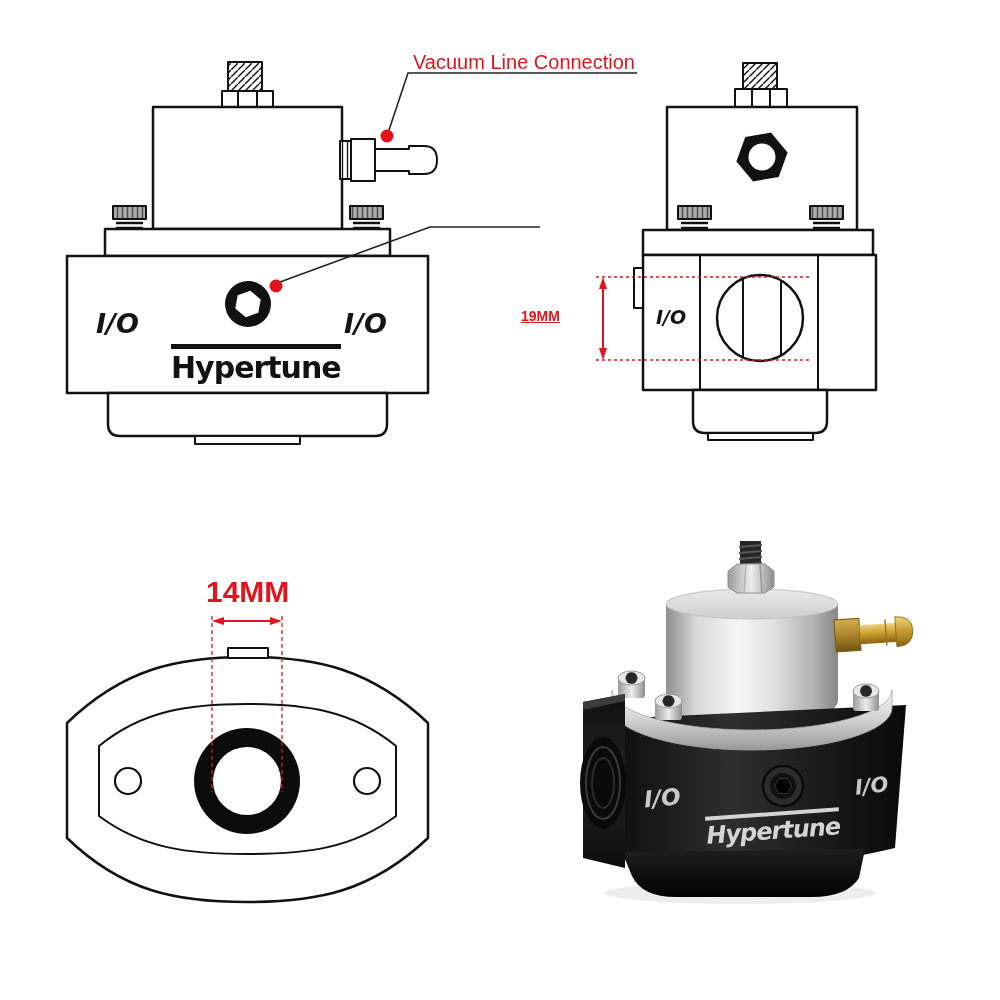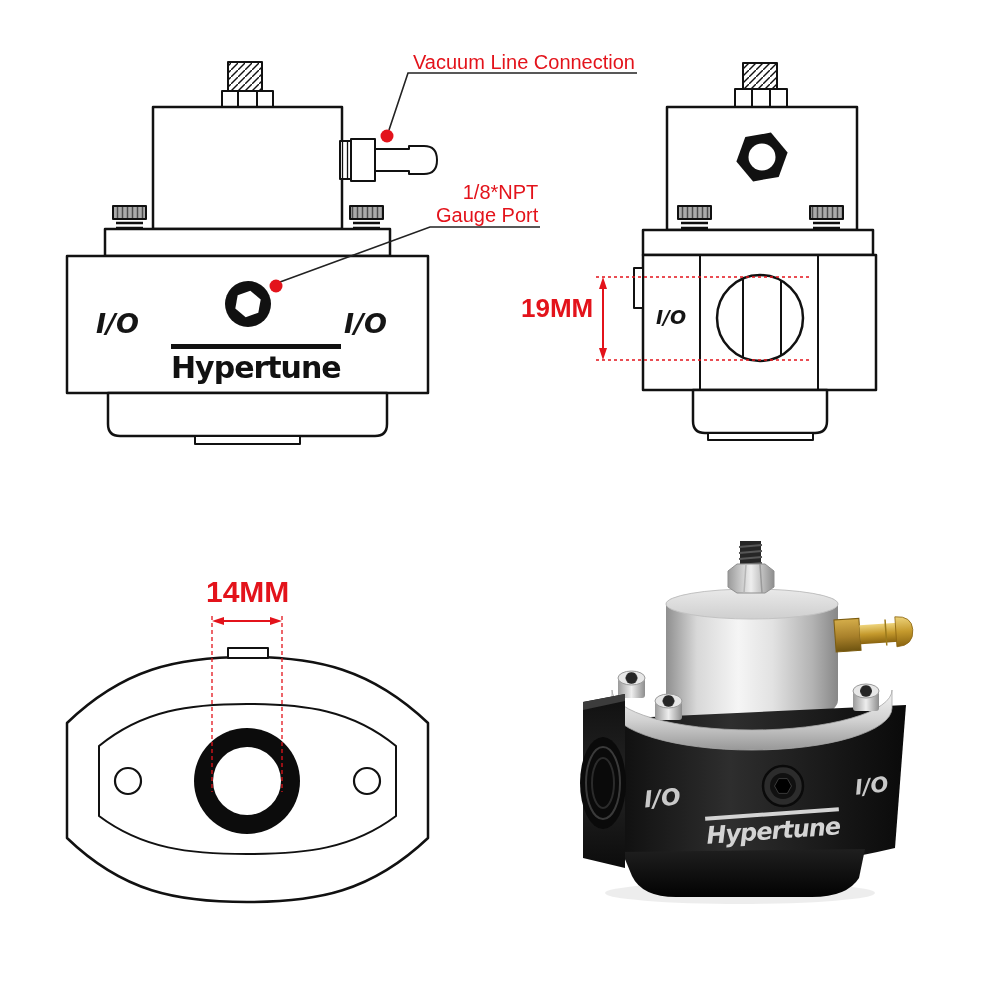--- a/index.html
+++ b/index.html
@@ -1,22 +1,22 @@
 <!DOCTYPE html>
 <html><head>
 <meta charset="utf-8">
 <style>
   html,body{margin:0;padding:0;background:#fff;}
   #stage{position:relative;width:1000px;height:1000px;background:#fff;overflow:hidden;
-         font-family:"Liberation Sans", sans-serif;text-align:right;}
+         font-family:"Liberation Sans", sans-serif;}
   #stage svg{position:absolute;left:0;top:0;}
   .overlay{position:absolute;white-space:nowrap;}
   .red-note{color:#e3131b;font-size:20px;font-weight:400;line-height:23px;}
   .red-dim{color:#e3131b;font-weight:bold;}
-  .dim19{left:521px;top:293px;font-size:26px;}
+  .dim19{left:521px;top:308px;font-size:14px;text-decoration:underline;}
   .dim14{left:206px;top:575px;font-size:30px;}
   .note-vacuum{left:413px;top:51px;}
   .note-gauge{left:436px;top:181px;}
   .io{font-family:"DejaVu Sans", sans-serif;font-weight:bold;font-style:italic;color:#151515;}
   .io-front{font-size:27px;}
   .io-fl{left:96px;top:308px;}
   .io-fr{left:344px;top:308px;}
   .io-side{left:656px;top:306px;font-size:19px;}
   .brand{font-family:"DejaVu Sans", sans-serif;font-weight:800;letter-spacing:-1px;
          border-top:5px solid #111;padding-top:1px;width:-moz-fit-content;width:fit-content;}
@@ -259,24 +259,20 @@
     <g>
       <circle cx="783" cy="786" r="20" fill="#2c2c2c" stroke="#0a0a0a" stroke-width="2.5"></circle>
       <circle cx="783" cy="786" r="13" fill="#101010"></circle>
       <polygon points="791.5,786 787.3,778.6 778.7,778.6 774.5,786 778.7,793.4 787.3,793.4" fill="#000" stroke="#3a3a3a" stroke-width="1"></polygon>
     </g>
   </g>
 </svg>
 
 <div class="overlay red-note note-vacuum">Vacuum Line Connection</div>
 
-<div class="overlay red-note note-gauge">
-  <div>1/8*NPT</div>
-  <div>Gauge Port</div>
-</div>
 
 <div class="overlay red-dim dim19">19MM</div>
 <div class="overlay red-dim dim14">14MM</div>
 
 <div class="overlay io io-front io-fl">I/O</div>
 <div class="overlay io io-front io-fr">I/O</div>
 <div class="overlay brand brand-front">Hypertune</div>
 
 <div class="overlay io io-side">I/O</div>
 

